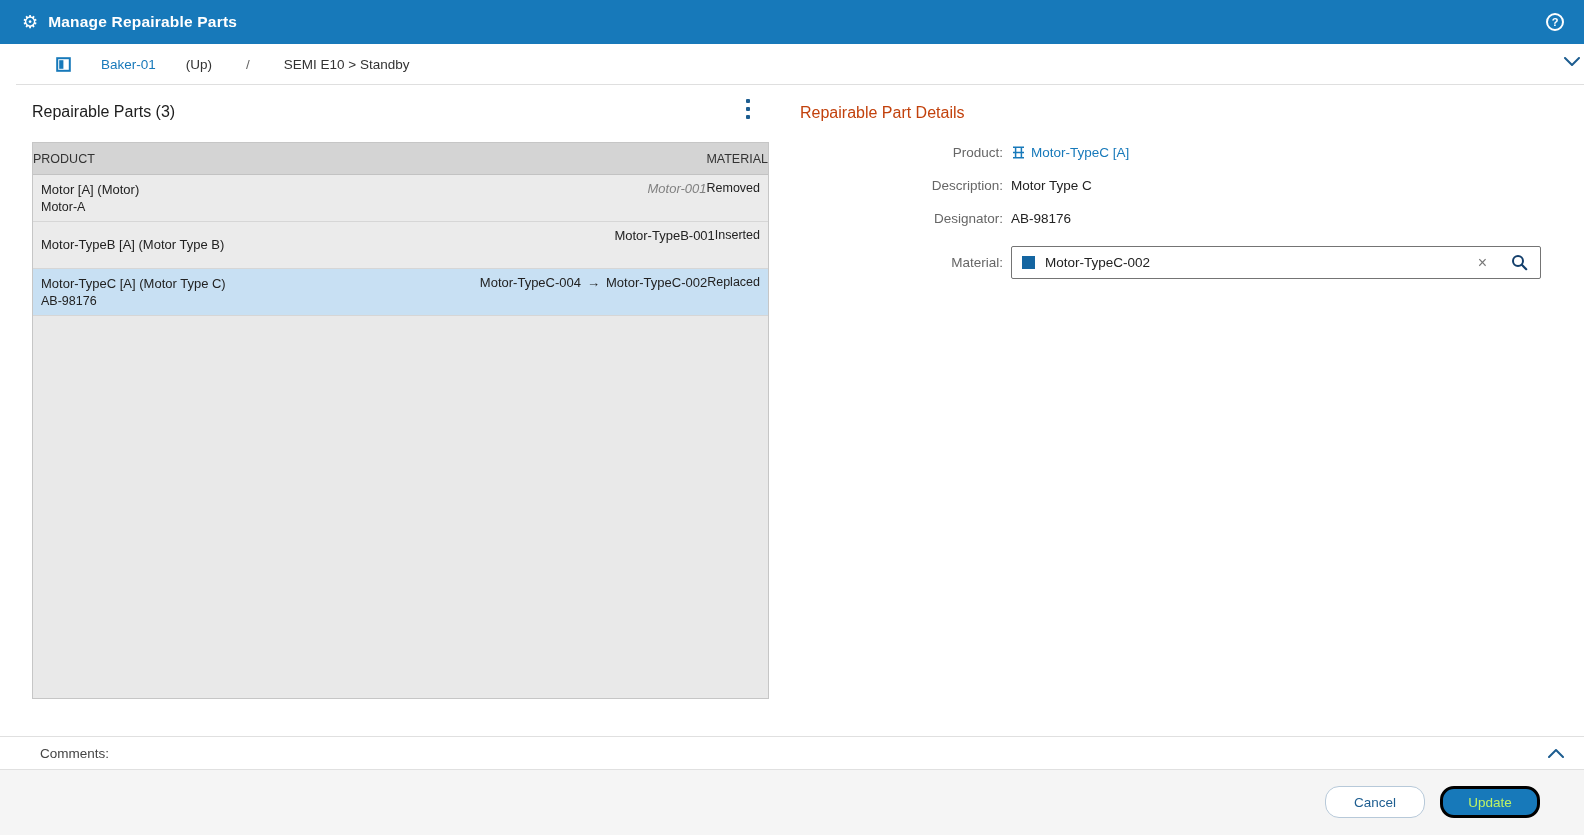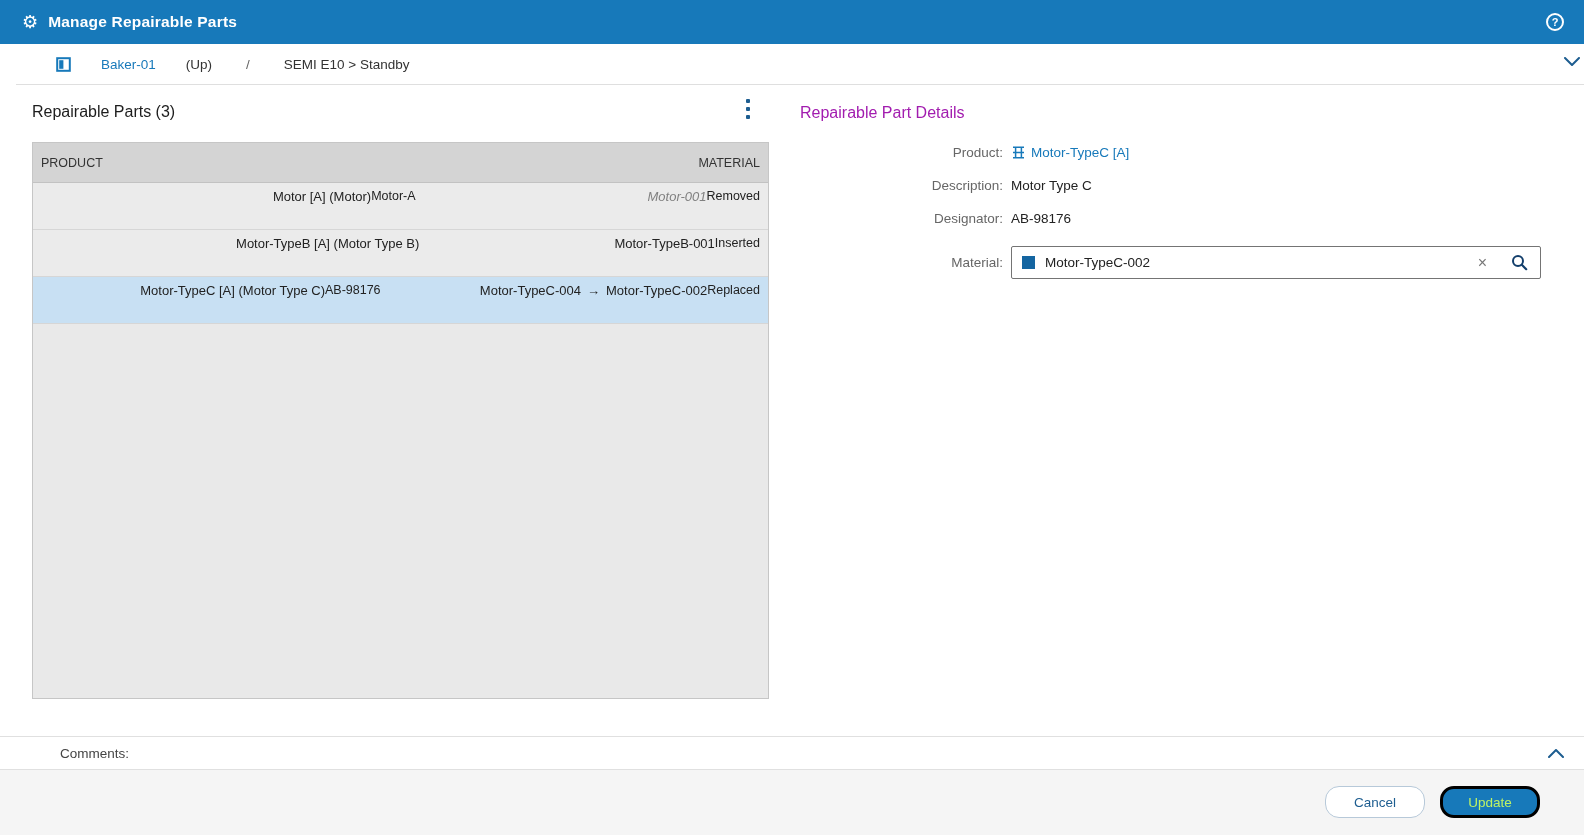--- a/index.html
+++ b/index.html
@@ -21,52 +21,52 @@
   .crumb-sep { margin-left:10px; color:#666; }
   .crumb-path { margin-left:10px; color:#333; }
   .crumb-chevron { position:absolute; right:20px; top:13px; cursor:pointer; line-height:0; }
 
   
   .parts-title { position:absolute; left:32px; top:103px; font-size:16px; color:#1d1d1d; }
   .kebab { position:absolute; left:740px; top:98px; width:16px; height:22px; display:flex; flex-direction:column; align-items:center; justify-content:space-between; cursor:pointer; padding:1px 0; }
   .kebab i { width:4px; height:4px; background:#1d5d90; border-radius:1px; display:block; }
 
   .parts-table { position:absolute; left:32px; top:142px; width:737px; height:557px; border:1px solid #c6c6c6; background:#e9e9e9; overflow:hidden; }
-  .thead { height:40px; background:#d4d4d4; display:flex; align-items:center; font-size:12.5px; color:#333; border-bottom:1px solid #c2c2c2; padding:0 8px; }
+  .thead { height:32px; background:#d4d4d4; display:flex; align-items:center; font-size:12.5px; color:#333; border-bottom:1px solid #c2c2c2; padding:0 0; }
   .th-material { margin-left:auto; }
   .trow { display:flex; background:#ebebeb; border-bottom:1px solid #d6d6d6; padding:5px 8px; min-height:47px; cursor:pointer; }
   .trow.selected { background:#c8e0f3; }
-  .cell-product { flex:1; display:flex; justify-content:center; }
+  .cell-product { flex:1; display:flex; flex-direction:column; justify-content:center; }
   .cell-material { text-align:right; display:flex; flex-direction:row; justify-content:center; }
   .l1 { font-size:13px; color:#222; line-height:18px; }
   .l2 { font-size:12.5px; color:#222; line-height:17px; }
   .muted-italic { font-style:italic; color:#808080; }
   .arrow { margin:0 6px; }
 
   
-  .details-title { position:absolute; left:800px; top:104px; font-size:16px; color:#a21caf; }
+  .details-title { position:absolute; left:800px; top:104px; font-size:16px; color:#c2410c; }
   .field { position:absolute; left:800px; display:flex; align-items:center; font-size:13.5px; }
   .flabel { width:203px; text-align:right; color:#666; }
   .fvalue { margin-left:8px; color:#222; display:flex; align-items:center; }
   .field-product  { top:145px; }
   .field-desc     { top:178px; }
   .field-desig    { top:211px; }
   .field-material { top:246px; }
   .product-link { color:#1779ba; cursor:pointer; text-decoration:none; display:flex; align-items:center; }
   .product-link svg { margin-right:5px; }
 
   .material-input { margin-left:8px; width:530px; height:33px; background:#fff; border:1px solid #747474; border-radius:2px; display:flex; align-items:center; padding:0 12px 0 10px; cursor:text; }
   .mat-swatch { width:13px; height:13px; background:#1465a1; display:inline-block; flex:0 0 auto; }
   .mat-text { margin-left:10px; flex:1; font-size:13.5px; color:#222; }
   .mat-clear { color:#777; font-size:16px; line-height:1; cursor:pointer; margin-right:24px; }
   .mat-search { cursor:pointer; line-height:0; }
 
   
   .comments-bar { position:absolute; left:0; top:736px; width:100%; height:34px; background:#fff; border-top:1px solid #e0e0e0; border-bottom:1px solid #e0e0e0; display:flex; align-items:center; cursor:pointer; }
-  .comments-label { margin-left:60px; font-size:13.5px; color:#444; }
+  .comments-label { margin-left:40px; font-size:13.5px; color:#444; }
   .comments-chevron { position:absolute; right:20px; top:12px; line-height:0; }
 
   
   .footerbar { position:absolute; left:0; top:770px; width:100%; height:65px; background:#f5f5f5; }
   .btn { position:absolute; top:786px; height:32px; width:100px; border-radius:14px; font-size:13.5px; display:flex; align-items:center; justify-content:center; cursor:pointer; }
   .btn-cancel { left:1325px; background:#fff; border:1px solid #b7c9d9; color:#1d5d90; }
   .btn-update { left:1440px; background:#1779ba; border:3px solid #000000; color:#bef264; }
 </style>
 </head>
 <body>

